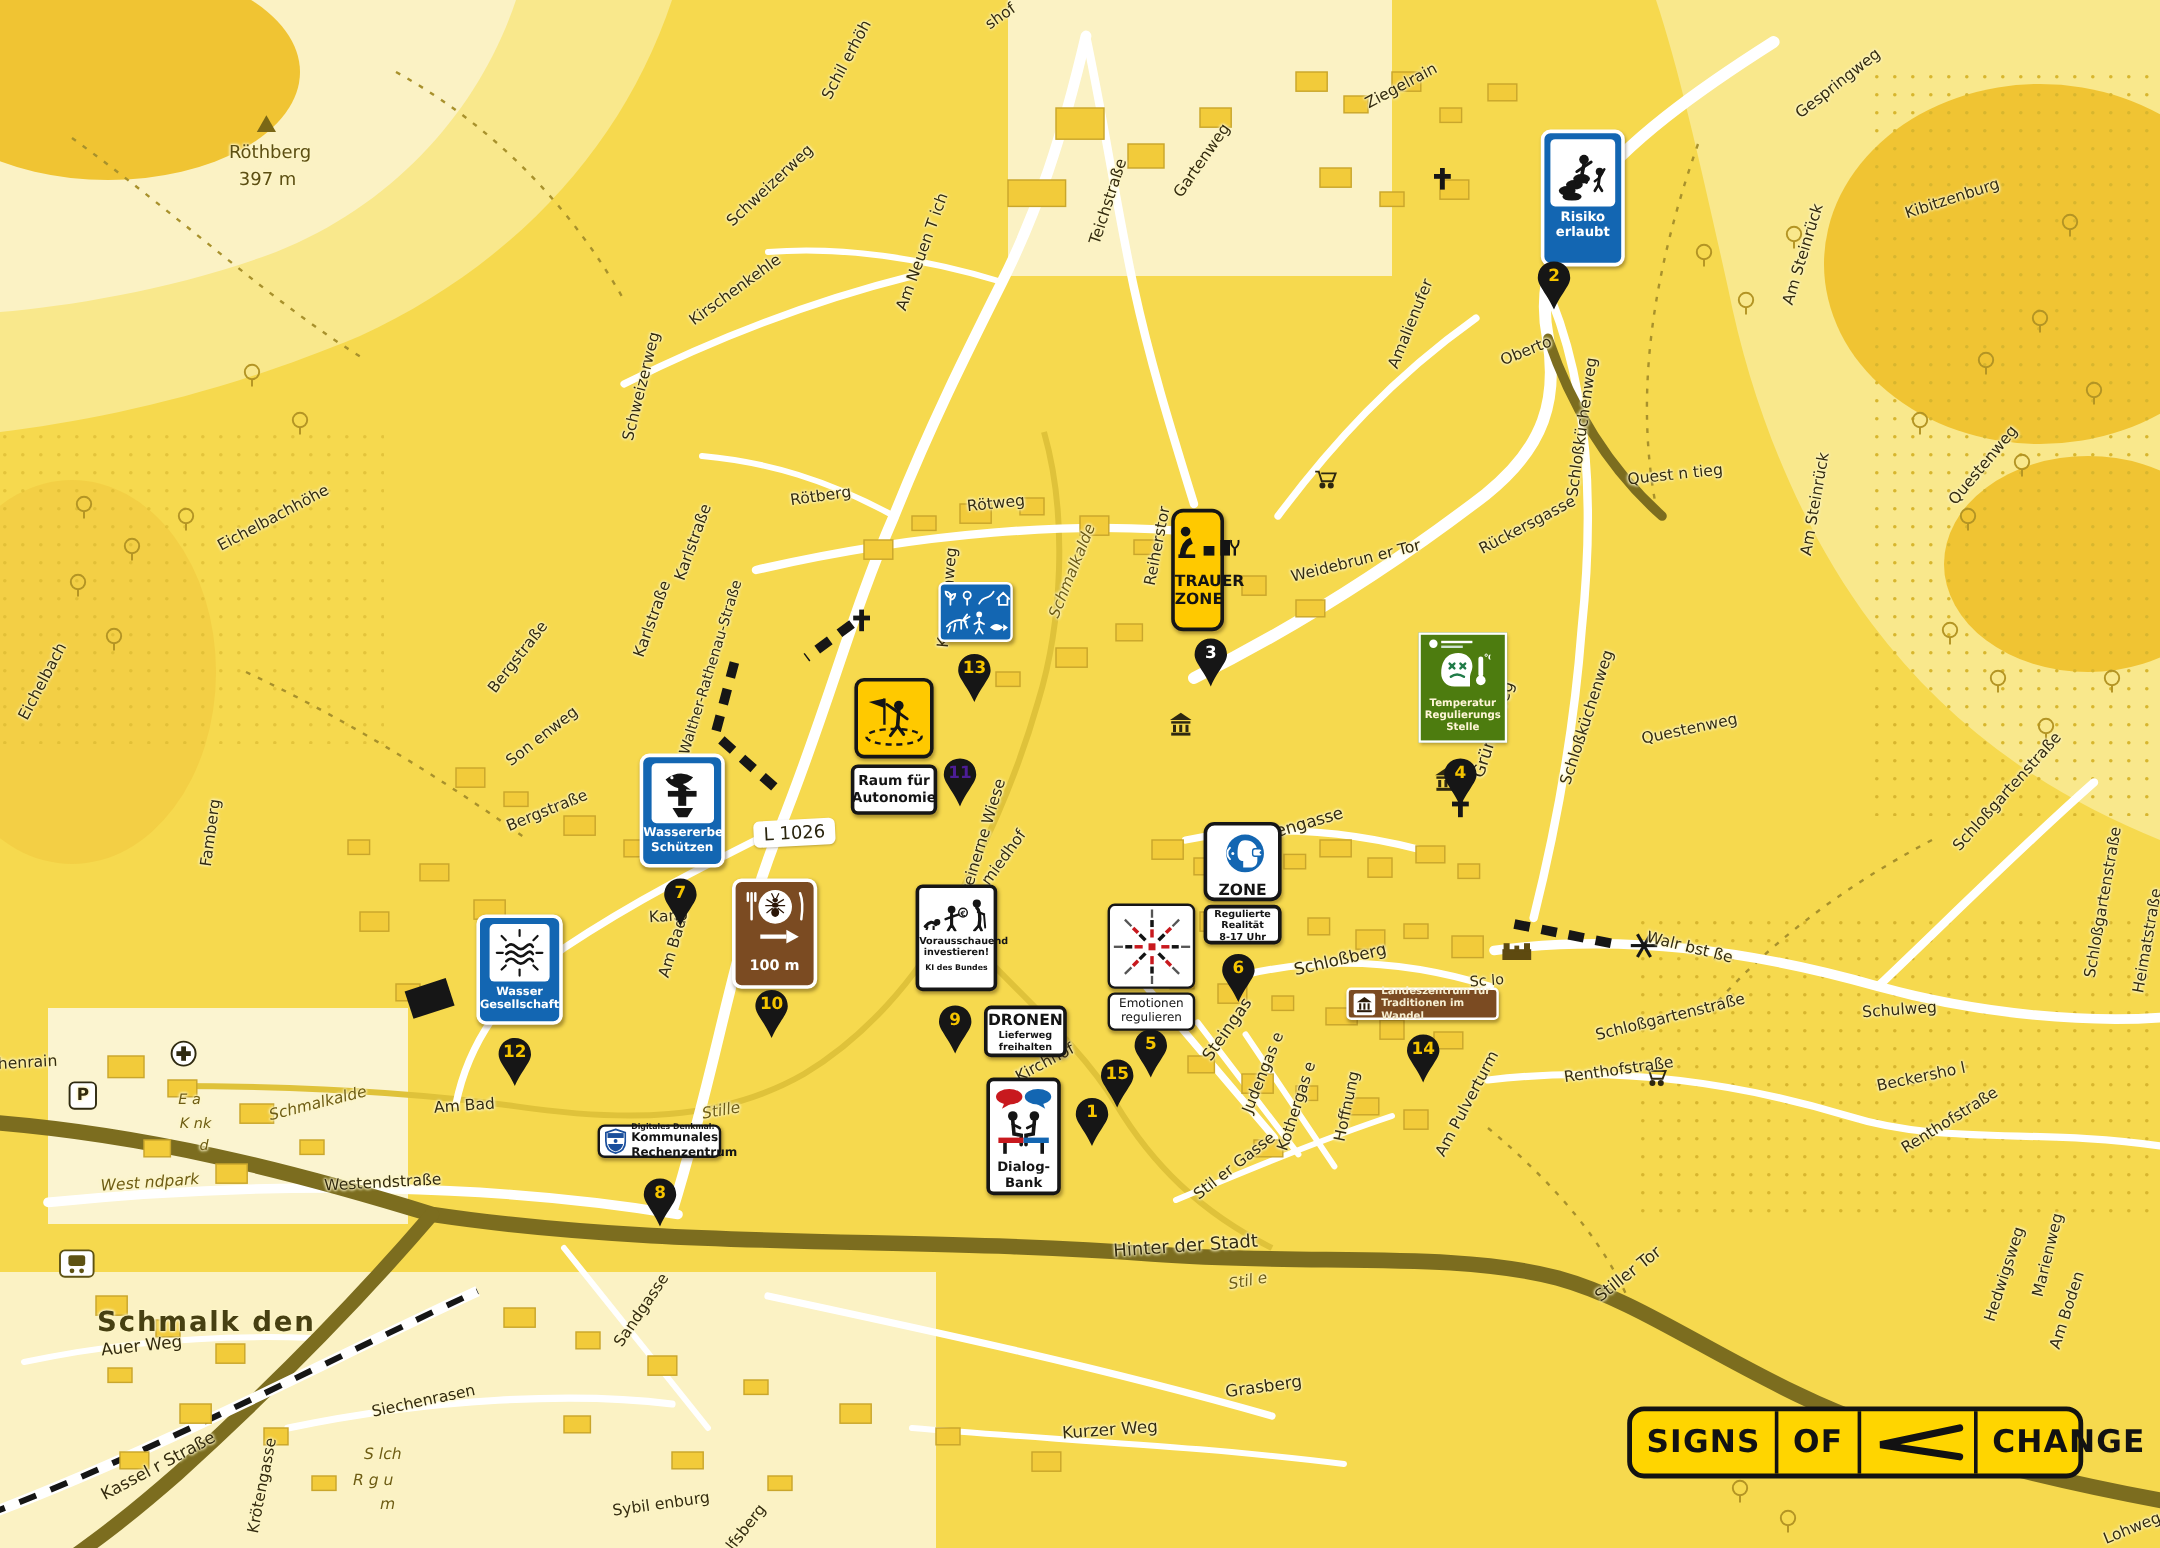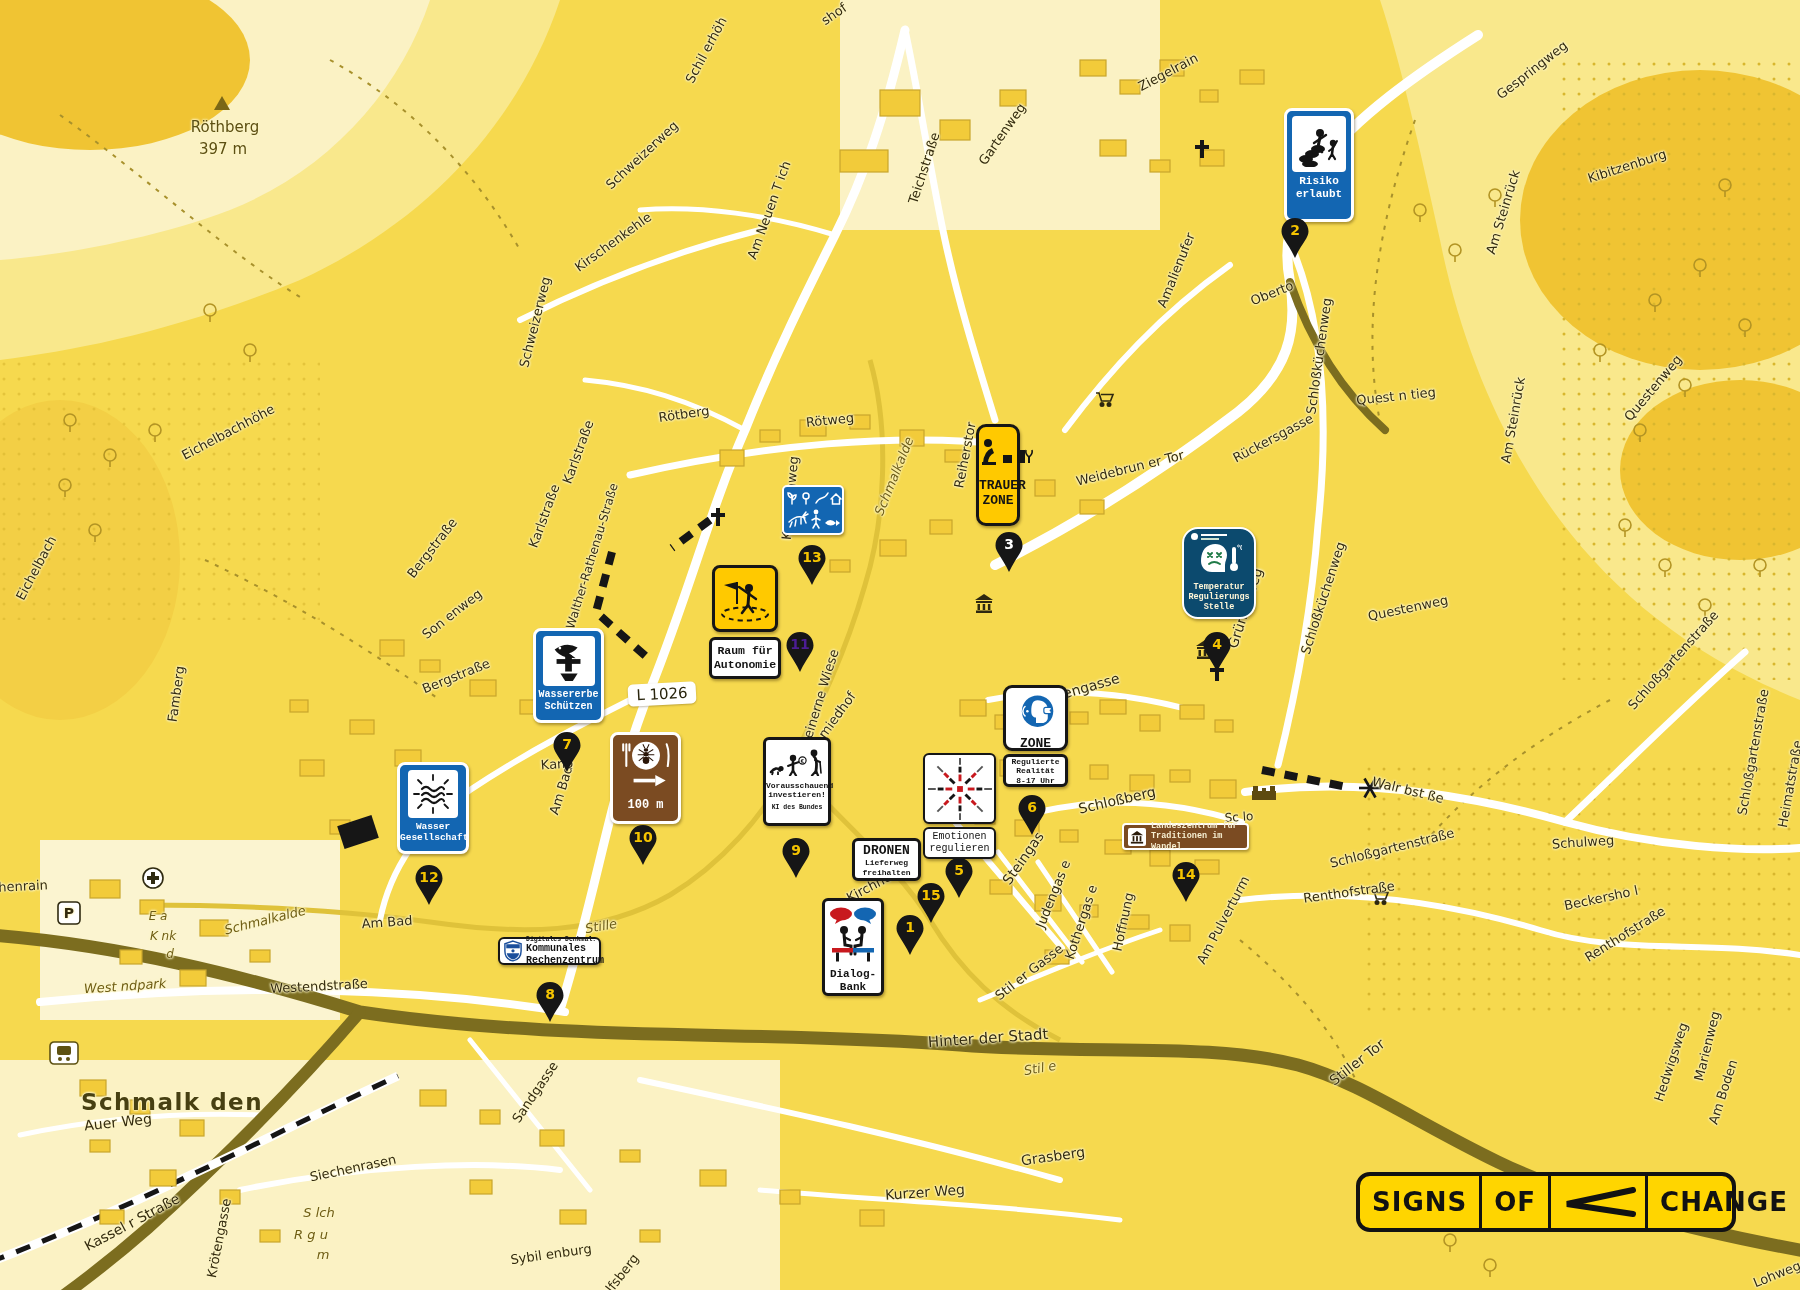--- a/index.html
+++ b/index.html
@@ -5,25 +5,25 @@
   html,body{margin:0;padding:0;background:#e8e0c0;}
   .map{position:relative;width:1800px;height:1290px;overflow:hidden;background:#F6D94E;
        font-family:"DejaVu Sans","Liberation Sans",sans-serif;}
   .bg{position:absolute;left:0;top:0;z-index:0;}
   .st{position:absolute;z-index:2;white-space:nowrap;color:#332B0E;
       text-shadow:0 0 2px #FFF6C8,0 0 2px #FFF6C8,0 0 3px #FFF6C8,0 0 3px #FFF6C8;}
   .it{font-style:italic;color:#6E5D14;}
   .town{font-weight:bold;color:#474012;letter-spacing:1.5px;}
   .hill{color:#5C4F12;}
   .sign{position:absolute;z-index:4;box-sizing:border-box;text-align:center;
-        box-shadow:1px 2px 3px rgba(60,40,0,.4);font-family:Liberation Mono, monospace;}
+        box-shadow:1px 2px 3px rgba(60,40,0,.4);}
   .bluesign{background:#1366B2;border:3px solid #fff;border-radius:8px;color:#fff;}
   .whiteplate{background:#fff;border:3px solid #161616;border-radius:6px;color:#141414;}
   .yellowsign{background:#FFC900;border:3px solid #161616;border-radius:10px;color:#141414;}
-  .greensign{background:#0c4a6e;border:2.5px solid #fff;border-radius:16px;color:#FFF6D8;}
+  .greensign{background:#4d7c0f;border:2.5px solid #fff;border-radius:0;color:#FFF6D8;}
   .brownsign{background:#7B4B22;border:3px solid #fff;border-radius:8px;color:#fff;}
   .wbox{background:#fff;border-radius:4px;margin:5px auto 3px auto;display:flex;
         align-items:center;justify-content:center;}
   .sl{font-weight:bold;line-height:1.18;}
   .pin{position:absolute;z-index:5;width:30px;height:42px;}
   .pn{position:absolute;top:5px;left:0;width:30px;text-align:center;font-weight:bold;
       font-size:14px;z-index:6;}
   .badge{position:absolute;z-index:3;background:#fff;border-radius:5px;color:#2A250E;
          text-align:center;box-shadow:0 1px 2px rgba(60,40,0,.3);}
   .logo{position:absolute;z-index:7;background:#FFD500;border:4px solid #121212;
@@ -659,21 +659,21 @@
     <div class="sl" style="font-size:13px;margin-top:-2px">ZONE</div>
   </div>
   <div class="sign whiteplate" style="left:1003px;top:754px;width:65px;height:33px;display:flex;justify-content:center">
     <div class="sl" style="font-size:8px">
         <div>Regulierte</div>
         <div>Realität</div>
         <div>8-17 Uhr</div>
       </div>
   </div>
 
-  <div class="sign whiteplate" style="left:852px;top:838px;width:69px;height:43px;padding-top:2px">
+  <div class="sign whiteplate" style="left:820px;top:838px;width:69px;height:43px;padding-top:2px">
     <div class="sl" style="font-size:13px">DRONEN</div>
     <div class="sl" style="font-size:8px">
         <div>Lieferweg</div>
         <div>freihalten</div>
       </div>
   </div>
 
   <div class="sign whiteplate" style="left:822px;top:898px;width:62px;height:98px;padding-top:4px">
     <svg width="52" height="58" viewBox="0 0 52 58">
       <ellipse cx="14" cy="9" rx="11" ry="6.5" fill="#C8191E"></ellipse>

